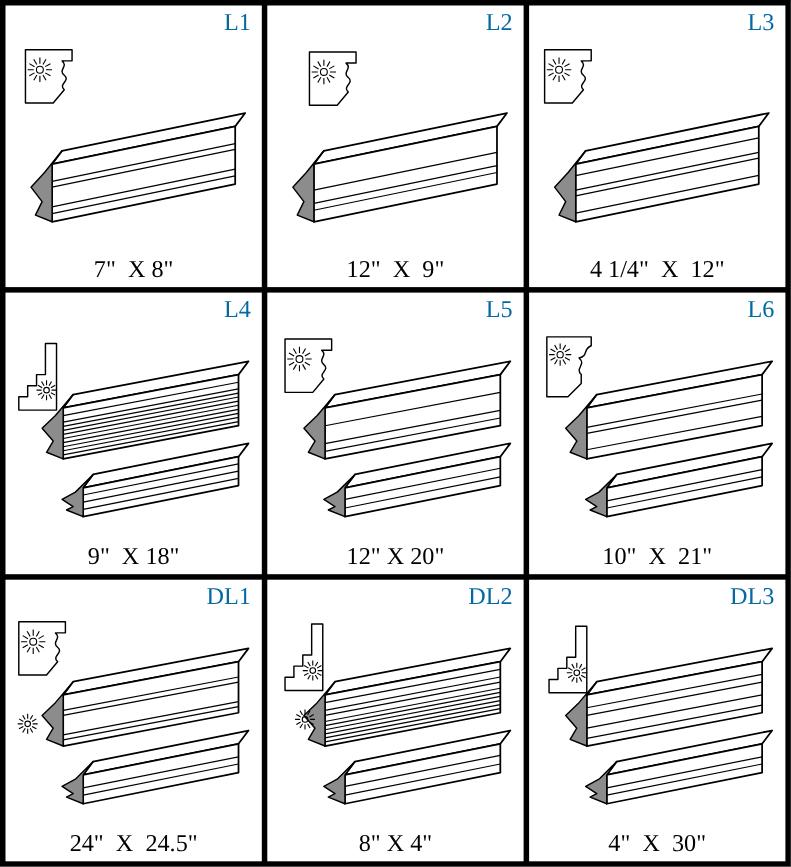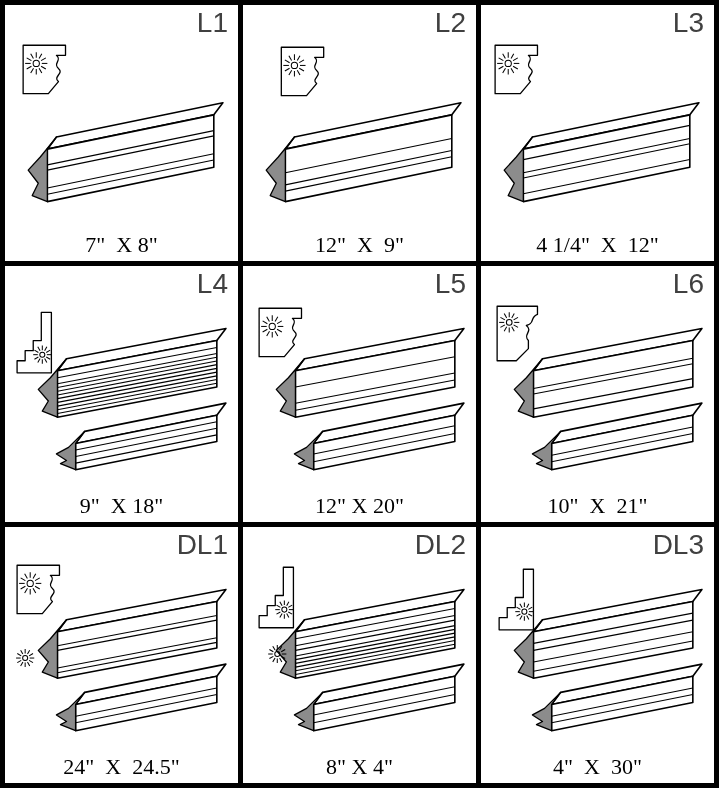--- a/index.html
+++ b/index.html
@@ -6,21 +6,21 @@
   .grid{
     width:719px;height:788px;box-sizing:border-box;
     display:grid;
     grid-template-columns:repeat(3,1fr);
     grid-template-rows:repeat(3,1fr);
     gap:5px;padding:5px;background:#000;
   }
   .cell{position:relative;background:#fff;overflow:hidden;}
   .label{
     position:absolute;top:2px;right:10px;
-    font-family:Liberation Sans, sans-serif;font-size:28px;color:#404040;
+    font-family:Liberation Serif, serif;font-size:22px;color:#0369a1;
   }
   .dim{
     position:absolute;bottom:3px;left:0;right:0;text-align:center;
     font-family:"Liberation Serif",serif;font-size:22px;color:#000;
     white-space:pre;
   }
   .drawing{position:absolute;top:26px;left:2px;right:2px;bottom:30px;}
   .drawing svg{width:100%;height:100%;display:block;}
   .face{fill:#fff;stroke:#000;stroke-width:1.6;stroke-linejoin:round;}
   .end{fill:var(--shade,#8c8c8c);stroke:#000;stroke-width:1.3;stroke-linejoin:round;}

